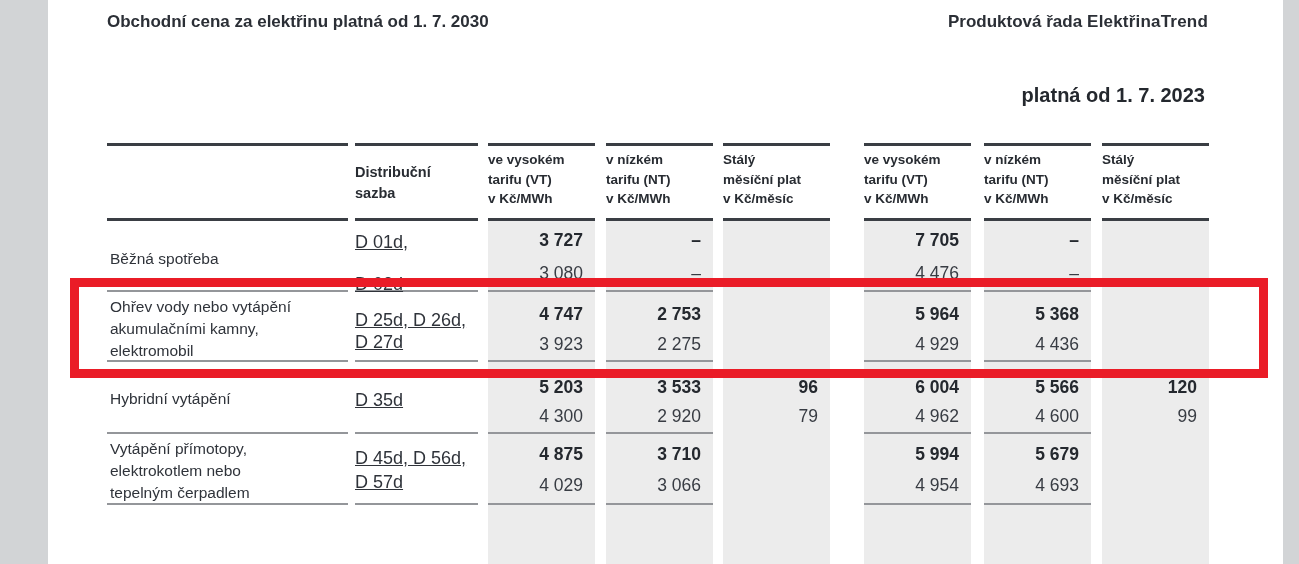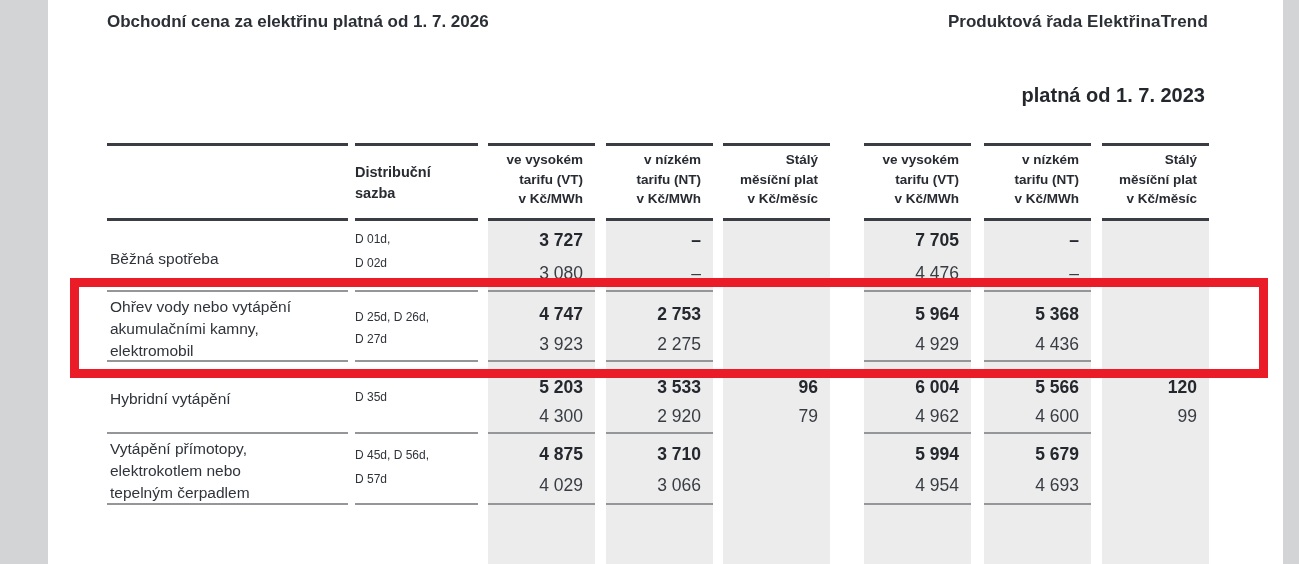--- a/index.html
+++ b/index.html
@@ -15,41 +15,41 @@
   .s3{left:488px;width:107px} .s4{left:606px;width:107px}
   .s5{left:723px;width:107px} .s6{left:864px;width:107px}
   .s7{left:984px;width:107px} .s8{left:1102px;width:107px}
   .title { position:absolute; top:12px; font-size:17px; font-weight:bold; color:#2b2f36; white-space:nowrap; z-index:4; }
   .title .pre { font-weight:bold; margin-right:5px; }
   .title .prod { font-weight:bold; letter-spacing:0.2px; }
   .ghead { position:absolute; top:80px; width:447px; text-align:right; font-weight:bold;
            font-size:20px; line-height:31px; color:#24282e; z-index:4; white-space:nowrap; }
   .thead { position:absolute; top:162px; font-weight:bold; font-size:14.5px; line-height:21px; color:#282c32; z-index:4; }
   .colhead { position:absolute; top:150px; width:107px; padding-right:12px; box-sizing:border-box;
-             text-align:right; font-weight:bold; font-size:13.5px; line-height:19.5px; color:#282c32; z-index:4; }
+             text-align:left; font-weight:bold; font-size:13.5px; line-height:19.5px; color:#282c32; z-index:4; }
   .row { position:absolute; left:0; width:1299px; z-index:4; }
   .t  { position:absolute; font-size:15.5px; color:#2f333a; white-space:nowrap; }
-  .sz { font-size:12px; }
+  .sz { font-size:18px;text-decoration:underline; }
   .n  { position:absolute; width:107px; text-align:right; padding-right:12px; box-sizing:border-box;
         font-size:17.5px; color:#383c43; white-space:nowrap; }
   .n.b { font-weight:bold; color:#24282e; }
   .n1{left:488px} .n2{left:606px} .n3{left:723px}
   .n4{left:864px} .n5{left:984px} .n6{left:1102px}
   .redbox { position:absolute; left:70px; top:278px; width:1198px; height:100px;
             border:9px solid #ea1c27; box-sizing:border-box; z-index:10; }
 </style>
 </head>
 <body>
 
 <div class="page">
 
   <div class="side l"></div>
   <div class="side r"></div>
 
-  <div class="title" style="left:107px">Obchodní cena za elektřinu platná od 1. 7. 2026</div>
+  <div class="title" style="left:107px">Obchodní cena za elektřinu platná od 1. 7. 2030</div>
   <div class="title" style="left:700px;width:508px;text-align:right">
     <span class="pre">Produktová řada</span><span class="prod">ElektřinaTrend</span>
   </div>
 
   <div class="ghead" style="left:758px">
     <div>platná od 1. 7. 2023</div>
   </div>
 
   <div class="stripe" style="left:488px"></div>
   <div class="stripe" style="left:606px"></div>
@@ -131,21 +131,21 @@
   </div>
   <div class="colhead" style="left:1102px">
     <div>Stálý</div>
     <div>měsíční plat</div>
     <div>v Kč/měsíc</div>
   </div>
 
   <div class="row" style="top:222px;height:68px">
     <div class="t" style="left:110px;top:28px">Běžná spotřeba</div>
     <div class="t sz" style="left:355px;top:10px">D 01d,</div>
-    <div class="t sz" style="left:355px;top:34px">D 02d</div>
+    <div class="t sz" style="left:355px;top:52px">D 02d</div>
     <div class="n b n1" style="top:8px">3 727</div>
     <div class="n n1" style="top:41px">3 080</div>
     <div class="n b n2" style="top:8px">–</div>
     <div class="n n2" style="top:41px">–</div>
     <div class="n b n4" style="top:8px">7 705</div>
     <div class="n n4" style="top:41px">4 476</div>
     <div class="n b n5" style="top:8px">–</div>
     <div class="n n5" style="top:41px">–</div>
   </div>
 

